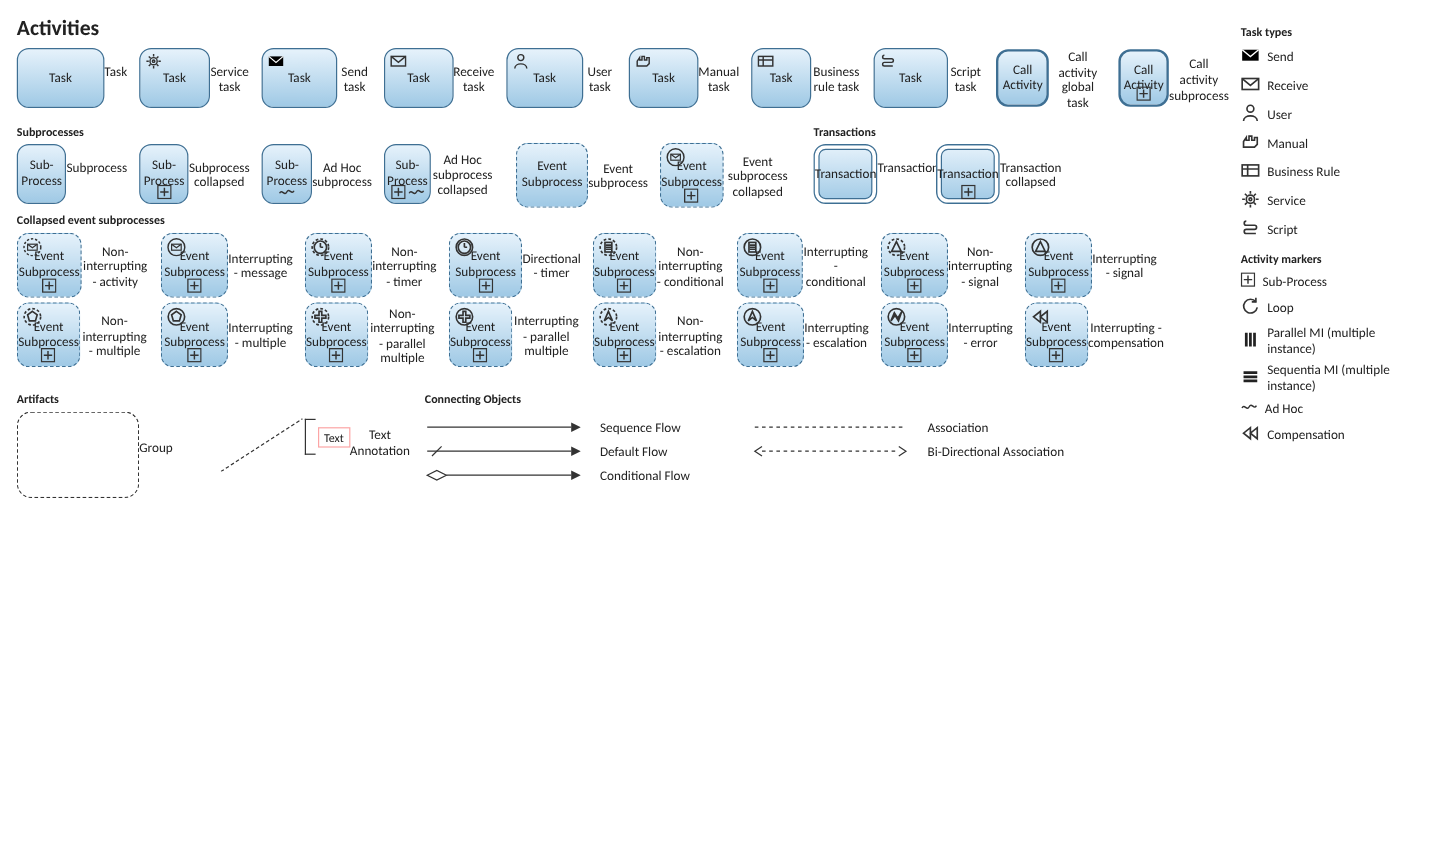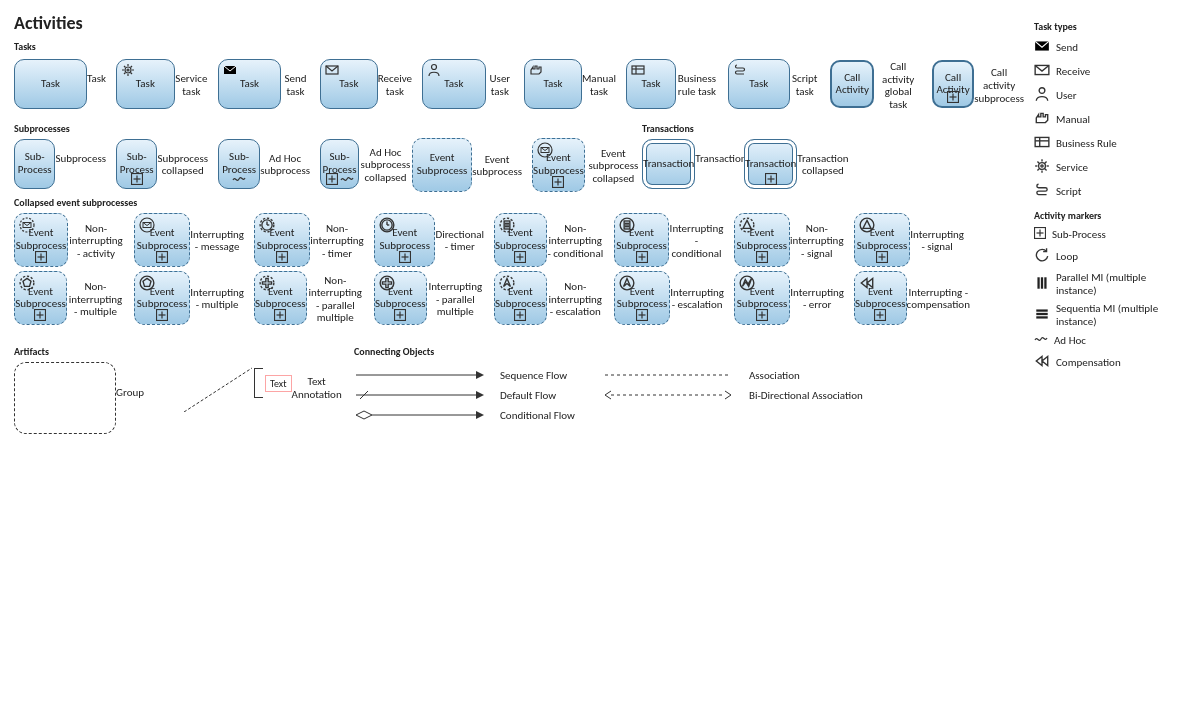--- a/index.html
+++ b/index.html
@@ -9,42 +9,41 @@
 .card-col{display:flex;flex-direction:row;align-items:center;width:92px}
 .shape{position:relative;width:90px;height:48px;border-radius:10px;background:linear-gradient(#e6f2fb,#9fc9e5);border:1px solid #3e6f93;display:flex;align-items:center;justify-content:center;font-size:11px;line-height:1.1;text-align:center}
 .shape.thick{border-width:2.5px;box-sizing:border-box}
 .shape .ic{position:absolute;top:3px;left:4px;width:14px;height:14px}
 .shape .mk{position:absolute;bottom:3px;left:50%;transform:translateX(-50%);display:flex;gap:2px}
 .shape.dashed{border-style:dashed}
 .shape.dbl{box-shadow:inset 0 0 0 3px #fff, inset 0 0 0 4px #3e6f93}
 .shape.wider{width:108px;height:52px}
 .caption{font-size:11px;text-align:center;margin-top:4px;line-height:1.15;min-height:26px}
 .sec{margin-top:4px}
-.flex-top{display:flex;}
+.flex-top{display:flex;gap:18px}
 .legend{margin-left:10px;width:200px}
 .legend h2{margin-top:8px}
 .legend-row{display:flex;align-items:center;gap:6px;font-size:11px;margin:5px 0}
 .legend-row svg{flex:0 0 18px}
 .conn-row{display:flex;align-items:center;gap:16px;font-size:11px;margin:6px 0}
 .conn-row svg{flex:0 0 130px}
 .artifacts{display:flex;gap:40px;align-items:flex-start}
 .group-box{border:1.2px dashed #333;border-radius:12px;width:130px;height:70px}
 .txt-ann{border-left:1.2px solid #333;border-top:1.2px solid #333;border-bottom:1.2px solid #333;width:8px;height:28px;position:relative}
 .txt-ann-wrap{display:flex;align-items:center;margin-top:6px}
 .txt-ann-lbl{border:1px solid #fca5a5;padding:1px 4px;font-size:10px;margin-left:2px}
 .diag-line{width:70px;height:50px}
 .bot-sec{display:flex;gap:50px;margin-top:14px}
 </style>
 </head>
 <body>
 
 <div style="display:flex">
 <div style="flex:1">
 <h1>Activities</h1>
-<h2>Tasks</h2>
 <div class="row" id="tasks-row">
         <div class="card-col">
           <div class="shape">
             <span>Task</span>
           </div>
           <div class="caption">Task</div>
         </div>
         <div class="card-col">
           <div class="shape">
             <span class="ic"><svg width="14" height="14" viewBox="0 0 14 14">
@@ -557,21 +556,21 @@
                   <div class="txt-ann"></div>
                   <span class="txt-ann-lbl">Text</span>
                 </div>
 </div>
 <div class="caption">Text Annotation</div>
 </div>
 </div>
 </div>
 <div>
 <h2>Connecting Objects</h2>
-<div style="display:flex;gap:28px">
+<div style="display:flex;gap:52px">
 <div id="flows">
               <div class="conn-row">
                 <svg width="130" height="14" viewBox="0 0 130 14">
                   <line x1="2" y1="7" x2="122" y2="7" stroke="#333"></line>
                   <path d="M122 3 L130 7 L122 11 Z" fill="#333"></path>
                 </svg>
                 <span>Sequence Flow</span>
               </div>
               <div class="conn-row">
                 <svg width="130" height="14" viewBox="0 0 130 14">

